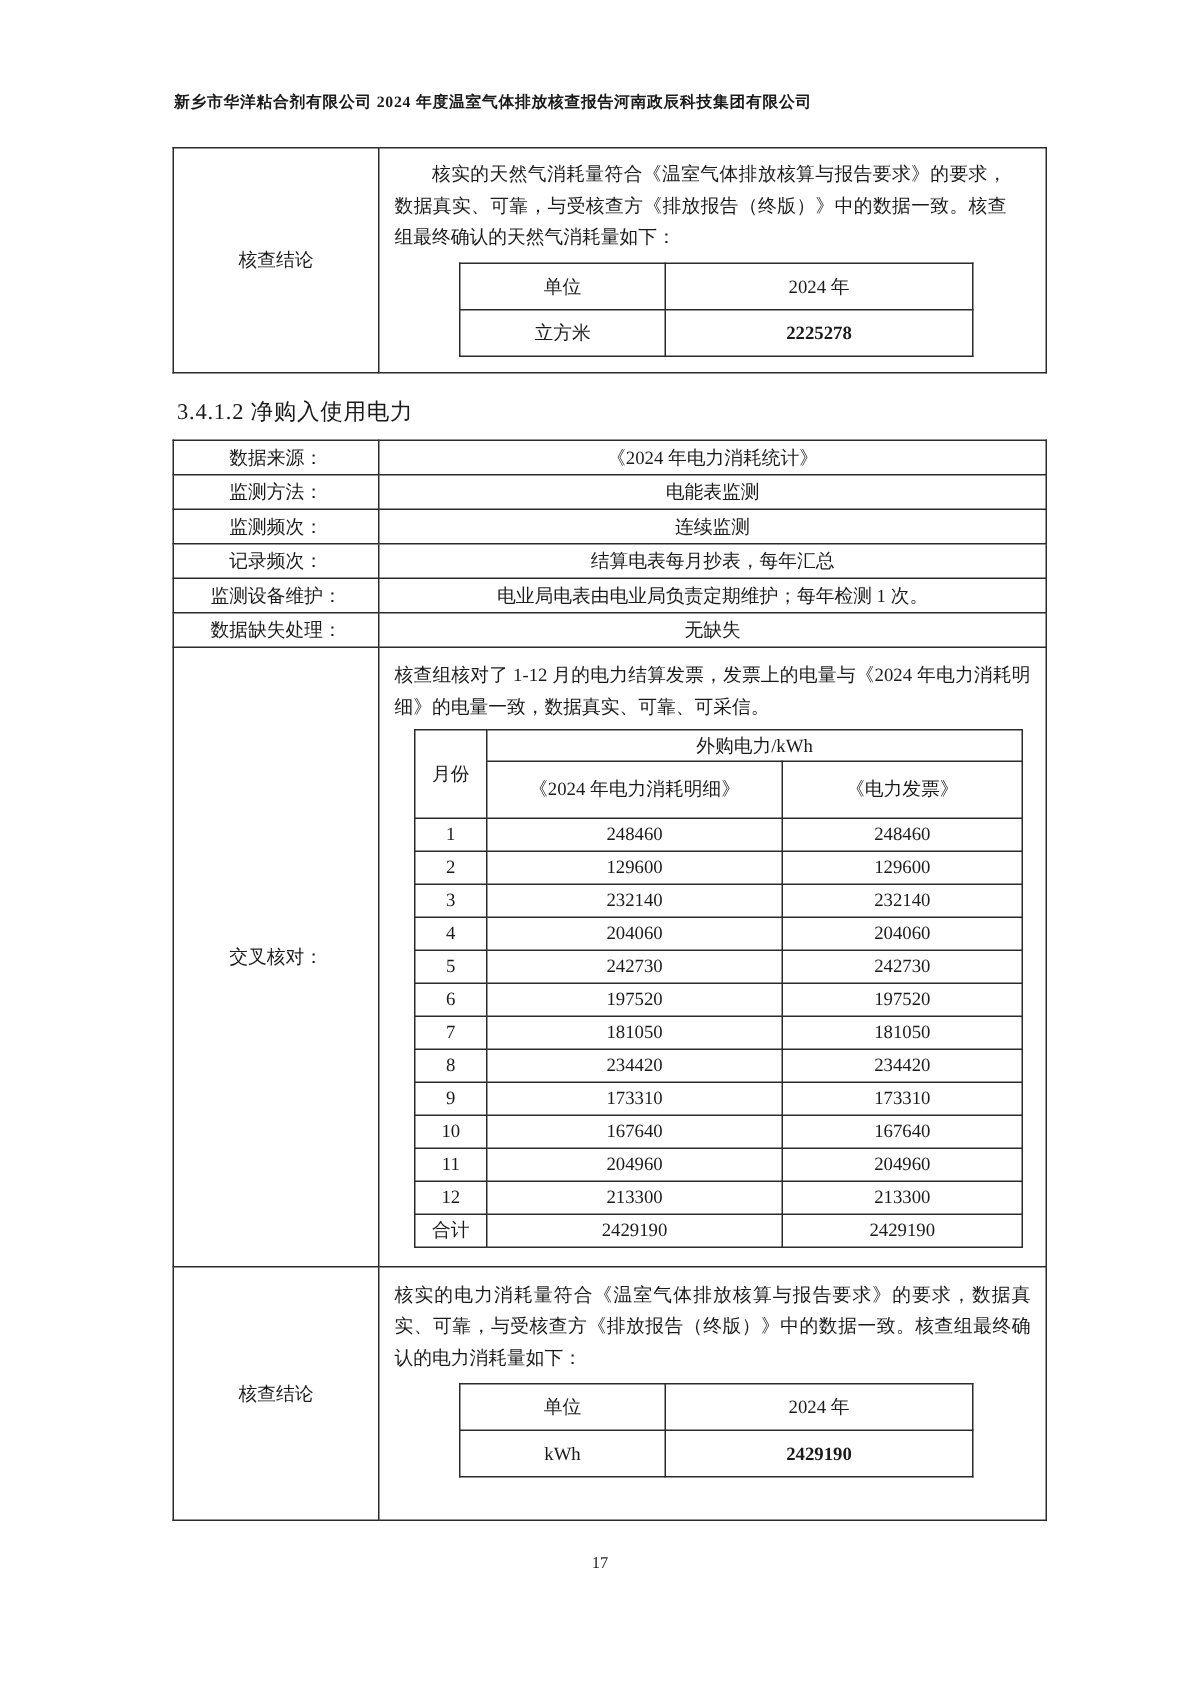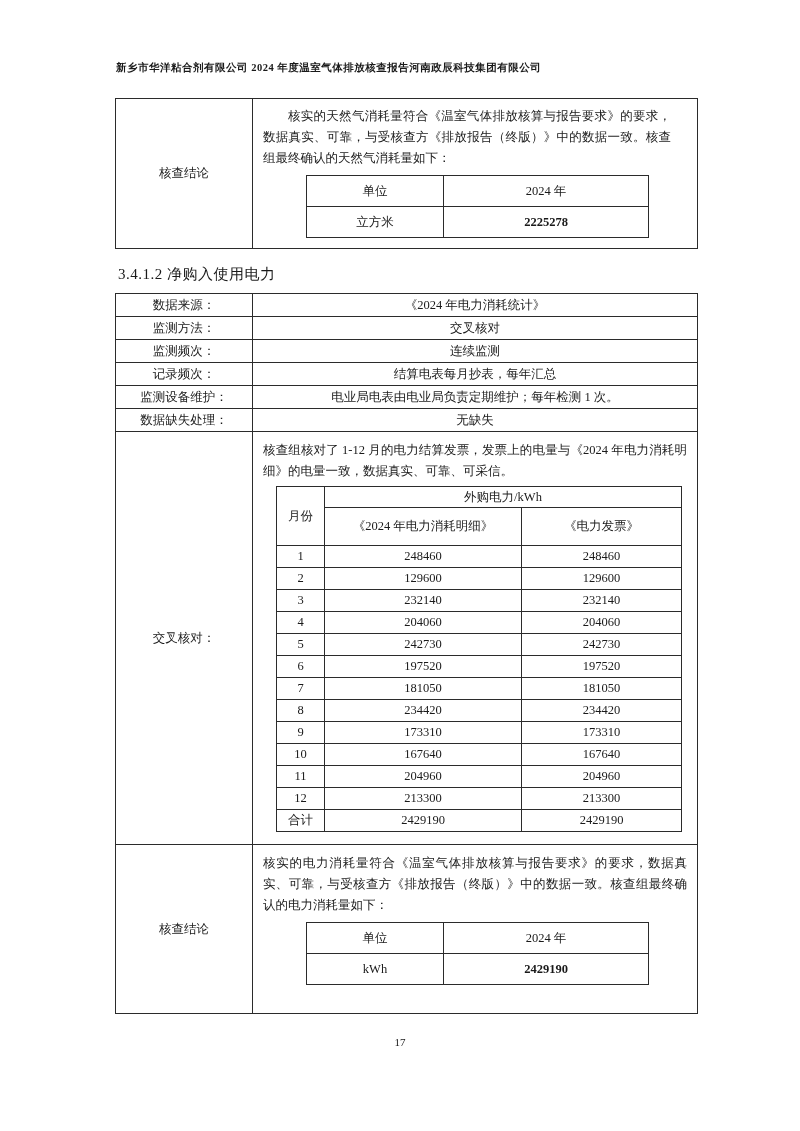--- a/index.html
+++ b/index.html
@@ -117,21 +117,21 @@
   <table class="outer tbl2">
     <tbody>
 
         <tr class="prop-row">
           <td class="label-cell">数据来源：</td>
           <td>《2024 年电力消耗统计》</td>
         </tr>
 
         <tr class="prop-row">
           <td class="label-cell">监测方法：</td>
-          <td>交叉核对</td>
+          <td>电能表监测</td>
         </tr>
 
         <tr class="prop-row">
           <td class="label-cell">监测频次：</td>
           <td>连续监测</td>
         </tr>
 
         <tr class="prop-row">
           <td class="label-cell">记录频次：</td>
           <td>结算电表每月抄表，每年汇总</td>

